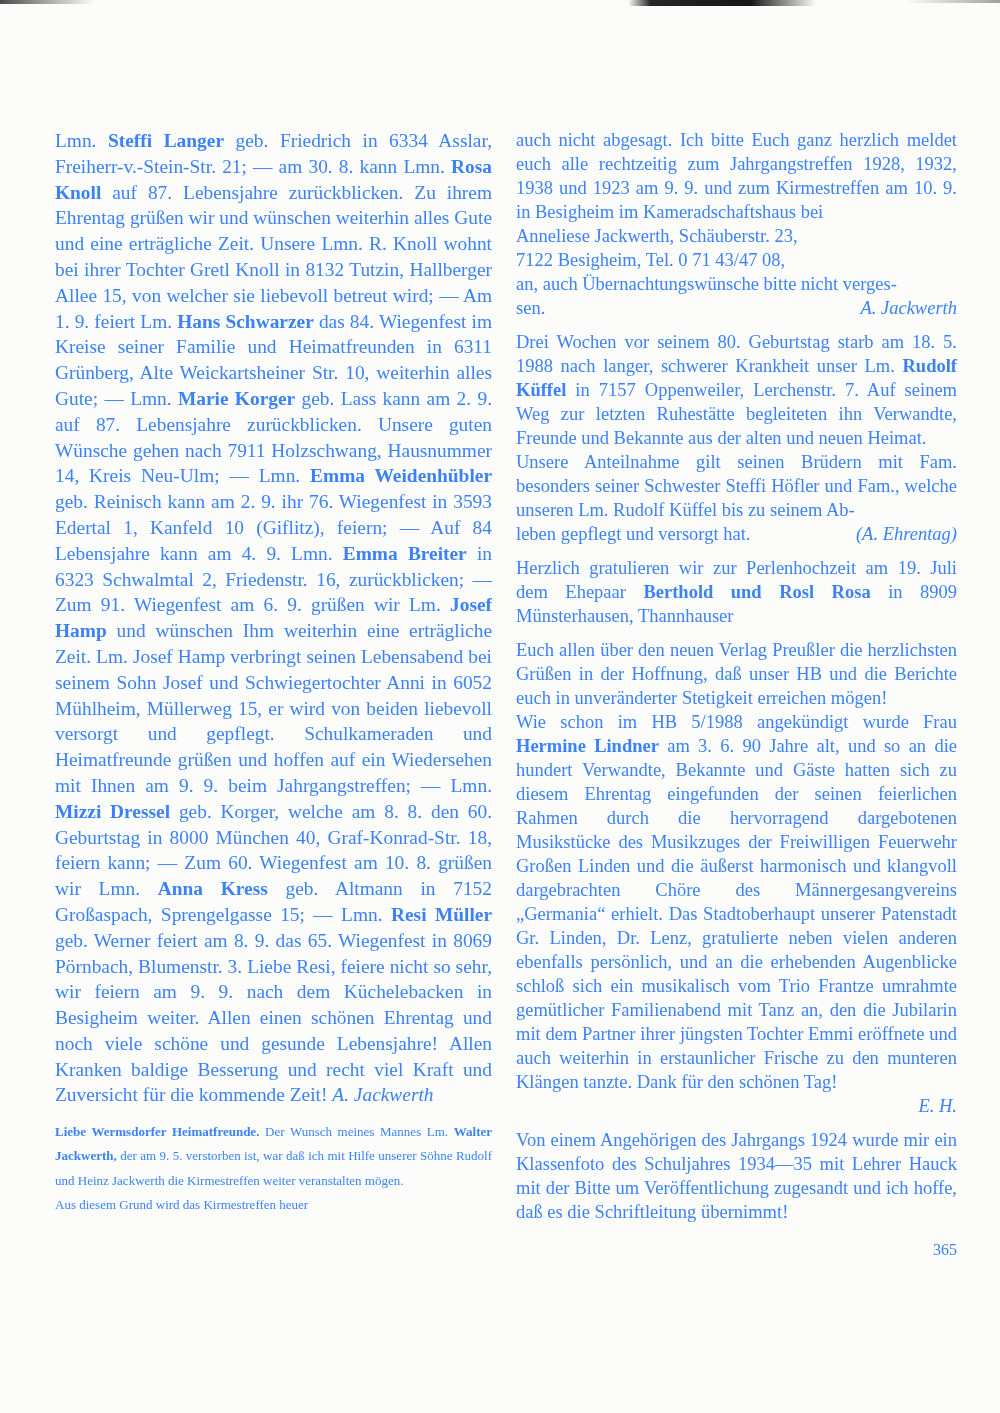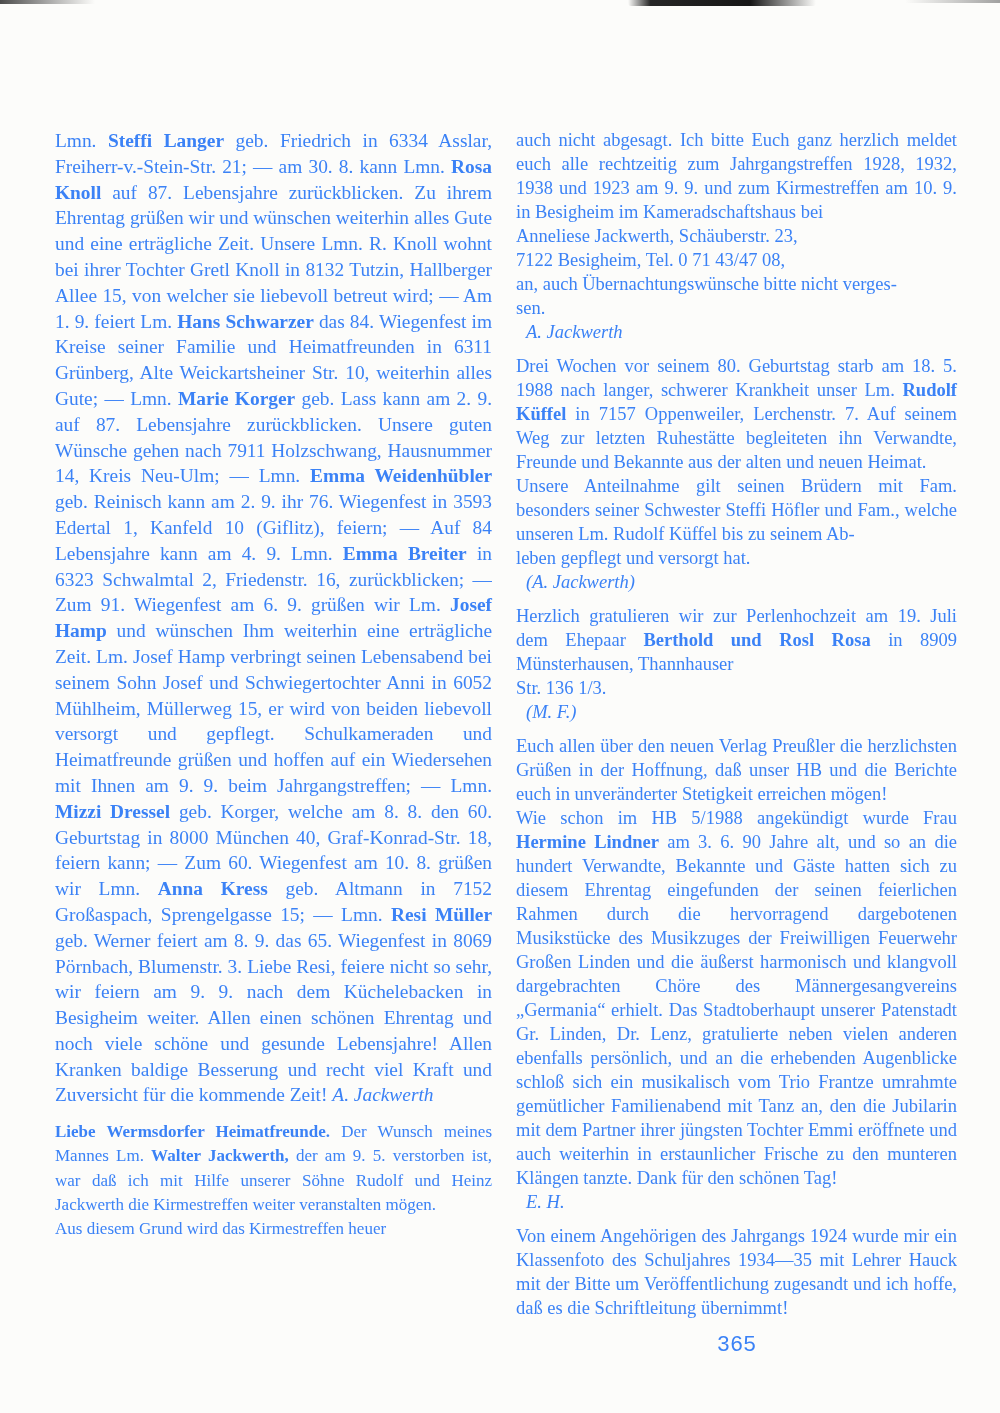--- a/index.html
+++ b/index.html
@@ -16,26 +16,26 @@
   .col{
     position:absolute;
     top:128px;
     text-align:justify;
   }
   .col-left{left:55px;width:437px;font-size:19.4px;line-height:25.8px;}
   .col-right{left:516px;width:441px;font-size:18.5px;line-height:24px;}
   .blk{margin:0;}
   .para{margin:0 0 12px 0;}
   .col-right .para{margin-bottom:10px;}
-  .para_small{font-size:17px;line-height:24.2px;margin:0 0 21px 0;}
+  .para_small{font-size:13px;line-height:24.2px;margin:0 0 21px 0;}
   .heading{font-weight:bold;margin:8px 0 0 0;letter-spacing:0.3px;}
   .subheading{font-weight:bold;margin:6px 0 0 0;}
-  .sigline{display:flex;justify-content:space-between;flex-direction:column;}
+  .sigline{display:flex;justify-content:space-between;}
   .sig{font-style:italic;white-space:nowrap;padding-left:10px;}
-  .pagenum{text-align:center;margin-top:14px;font-size:22px;font-family:Liberation Mono, monospace;}
+  .pagenum{text-align:right;margin-top:14px;font-size:16px;}
   
   .art{position:absolute;pointer-events:none;}
   .art-left{left:0;top:0;width:95px;height:4px;
     background:linear-gradient(90deg,rgba(45,45,45,.85),rgba(60,60,60,.35) 60%,rgba(60,60,60,0));}
   .art-center{left:628px;top:0;width:188px;height:6px;border-radius:0 0 3px 3px;
     background:linear-gradient(90deg,rgba(15,15,15,0),rgba(15,15,15,.9) 12%,rgba(10,10,10,.95) 65%,rgba(15,15,15,0));}
   .art-right{left:905px;top:0;width:95px;height:3px;
     background:linear-gradient(90deg,rgba(70,70,70,0),rgba(70,70,70,.5));}
 </style>
 </head>
@@ -54,26 +54,23 @@
   </div>
 
   <div class="col col-right">
     <div>
         <div class="blk para">auch nicht abgesagt. Ich bitte Euch ganz herzlich meldet euch alle rechtzeitig zum Jahrgangstreffen 1928, 1932, 1938 und 1923 am 9. 9. und zum Kirmestreffen am 10. 9. in Besigheim im Kameradschaftshaus bei<br>Anneliese Jackwerth, Schäuberstr. 23,<br>7122 Besigheim, Tel. 0 71 43/47 08,<br>an, auch Übernachtungswünsche bitte nicht verges-<div class="sigline">
             <span>sen.</span>
             <span class="sig"><i>A. Jackwerth</i></span>
           </div></div>
         <div class="blk para">Drei Wochen vor seinem 80. Geburtstag starb am 18. 5. 1988 nach langer, schwerer Krankheit unser Lm. <b>Rudolf Küffel</b> in 7157 Oppenweiler, Lerchenstr. 7. Auf seinem Weg zur letzten Ruhestätte begleiteten ihn Verwandte, Freunde und Bekannte aus der alten und neuen Heimat.<br>Unsere Anteilnahme gilt seinen Brüdern mit Fam. besonders seiner Schwester Steffi Höfler und Fam., welche unseren Lm. Rudolf Küffel bis zu seinem Ab-<div class="sigline">
             <span>leben gepflegt und versorgt hat.</span>
-            <span class="sig"><i>(A. Jackwerth)</i></span>
+            <span class="sig"><i>(A. Ehrentag)</i></span>
           </div></div>
-        <div class="blk para">Herzlich gratulieren wir zur Perlenhochzeit am 19. Juli dem Ehepaar <b>Berthold und Rosl Rosa</b> in 8909 Münsterhausen, Thannhauser<div class="sigline">
-            <span>Str. 136 1/3.</span>
-            <span class="sig"><i>(M. F.)</i></span>
-          </div></div>
+        <div class="blk para">Herzlich gratulieren wir zur Perlenhochzeit am 19. Juli dem Ehepaar <b>Berthold und Rosl Rosa</b> in 8909 Münsterhausen, Thannhauser</div>
         <div class="blk para">Euch allen über den neuen Verlag Preußler die herzlichsten Grüßen in der Hoffnung, daß unser HB und die Berichte euch in unveränderter Stetigkeit erreichen mögen!<br>Wie schon im HB 5/1988 angekündigt wurde Frau <b>Hermine Lindner</b> am 3. 6. 90 Jahre alt, und so an die hundert Verwandte, Bekannte und Gäste hatten sich zu diesem Ehrentag eingefunden der seinen feierlichen Rahmen durch die hervorragend dargebotenen Musikstücke des Musikzuges der Freiwilligen Feuerwehr Großen Linden und die äußerst harmonisch und klangvoll dargebrachten Chöre des Männergesangvereins „Germania“ erhielt. Das Stadtoberhaupt unserer Patenstadt Gr. Linden, Dr. Lenz, gratulierte neben vielen anderen ebenfalls persönlich, und an die erhebenden Augenblicke schloß sich ein musikalisch vom Trio Frantze umrahmte gemütlicher Familienabend mit Tanz an, den die Jubilarin mit dem Partner ihrer jüngsten Tochter Emmi eröffnete und auch weiterhin in erstaunlicher Frische zu den munteren Klängen tanzte. Dank für den schönen Tag!<div class="sigline">
             <span></span>
             <span class="sig"><i>E. H.</i></span>
           </div></div>
         <div class="blk para">Von einem Angehörigen des Jahrgangs 1924 wurde mir ein Klassenfoto des Schuljahres 1934—35 mit Lehrer Hauck mit der Bitte um Veröffentlichung zugesandt und ich hoffe, daß es die Schriftleitung übernimmt!</div>
       </div>
     <div class="pagenum">365</div>
   </div>
 </div>
 

